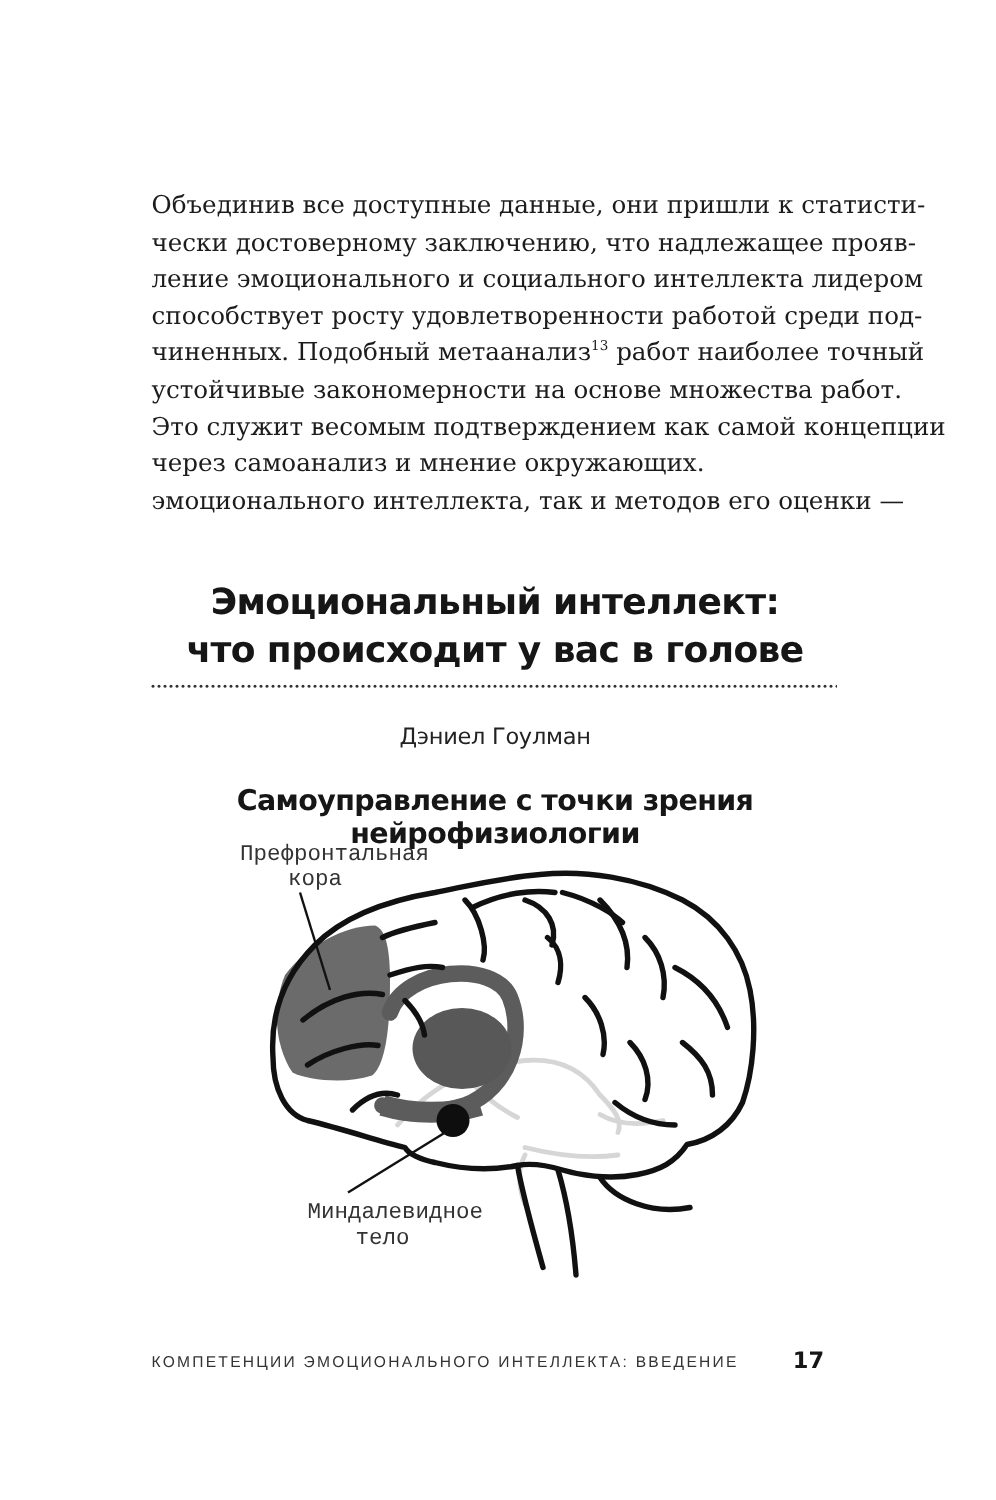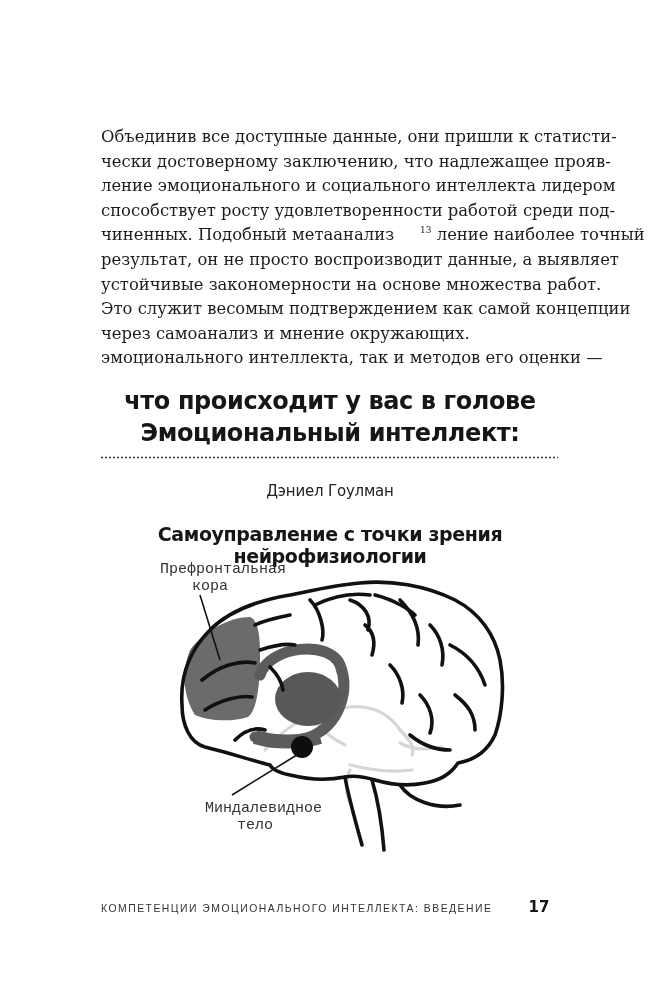--- a/index.html
+++ b/index.html
@@ -5,21 +5,21 @@
   html, body { margin:0; padding:0; background:#ffffff; }
   body { width:664px; height:1000px; position:relative; overflow:hidden; color:#1a1a1a; }
   .page { position:absolute; left:0; top:0; width:638px; height:1000px; background:#fff; }
   .body-text {
     position:absolute; left:101px; top:125px; width:456px;
     font-family:"DejaVu Serif", "Liberation Serif", serif;
     font-size:16.4px; line-height:24.6px; color:#1c1c1c;
   }
   .body-text .ln { display:block; text-align:justify; text-align-last:justify; white-space:nowrap; }
   .body-text .ln.last { text-align-last:left; }
-  .body-text sup { font-size:9px; vertical-align:7px; line-height:0;margin-left:26px; }
+  .body-text sup { font-size:9px; vertical-align:7px; line-height:0; }
   .title {
     position:absolute; left:90px; top:385px; width:480px; text-align:center;
     font-family:"DejaVu Sans", "Liberation Sans", sans-serif; font-weight:bold;
     font-size:24px; line-height:32px; color:#161616; letter-spacing:-0.4px;
   }
   .dots {
     position:absolute; left:100px; top:456px; width:458px; height:3px;
     background-image:radial-gradient(circle, #333 0.9px, transparent 1.2px);
     background-size:4px 3px; background-repeat:repeat-x;
   }
@@ -50,31 +50,30 @@
 </head>
 <body>
 
 <div class="page">
 
   <div class="body-text">
     <span class="ln">Объединив все доступные данные, они пришли к статисти-</span>
     <span class="ln">чески достоверному заключению, что надлежащее прояв-</span>
     <span class="ln">ление эмоционального и социального интеллекта лидером</span>
     <span class="ln">способствует росту удовлетворенности работой среди под-</span>
-    <span class="ln"><span>чиненных. Подобный метаанализ</span><sup>13</sup> <span>ление наиболее точный</span></span>
-    <span class="ln">результат, он не просто воспроизводит данные, а выявляет</span>
+    <span class="ln"><span>чиненных. Подобный метаанализ</span><sup>13</sup> <span>работ наиболее точный</span></span>
     <span class="ln">устойчивые закономерности на основе множества работ.</span>
     <span class="ln">Это служит весомым подтверждением как самой концепции</span>
     <span class="ln last">через самоанализ и мнение окружающих.</span>
     <span class="ln">эмоционального интеллекта, так и методов его оценки —</span>
   </div>
 
   <div class="title">
+    <div>Эмоциональный интеллект:</div>
     <div>что происходит у вас в голове</div>
-    <div>Эмоциональный интеллект:</div>
   </div>
 
   <div class="dots"></div>
 
   <div class="author">Дэниел Гоулман</div>
 
   <div class="subtitle">Самоуправление с точки зрения нейрофизиологии</div>
 
   <div class="figure">
     <svg width="380" height="300" viewBox="0 0 380 300">

